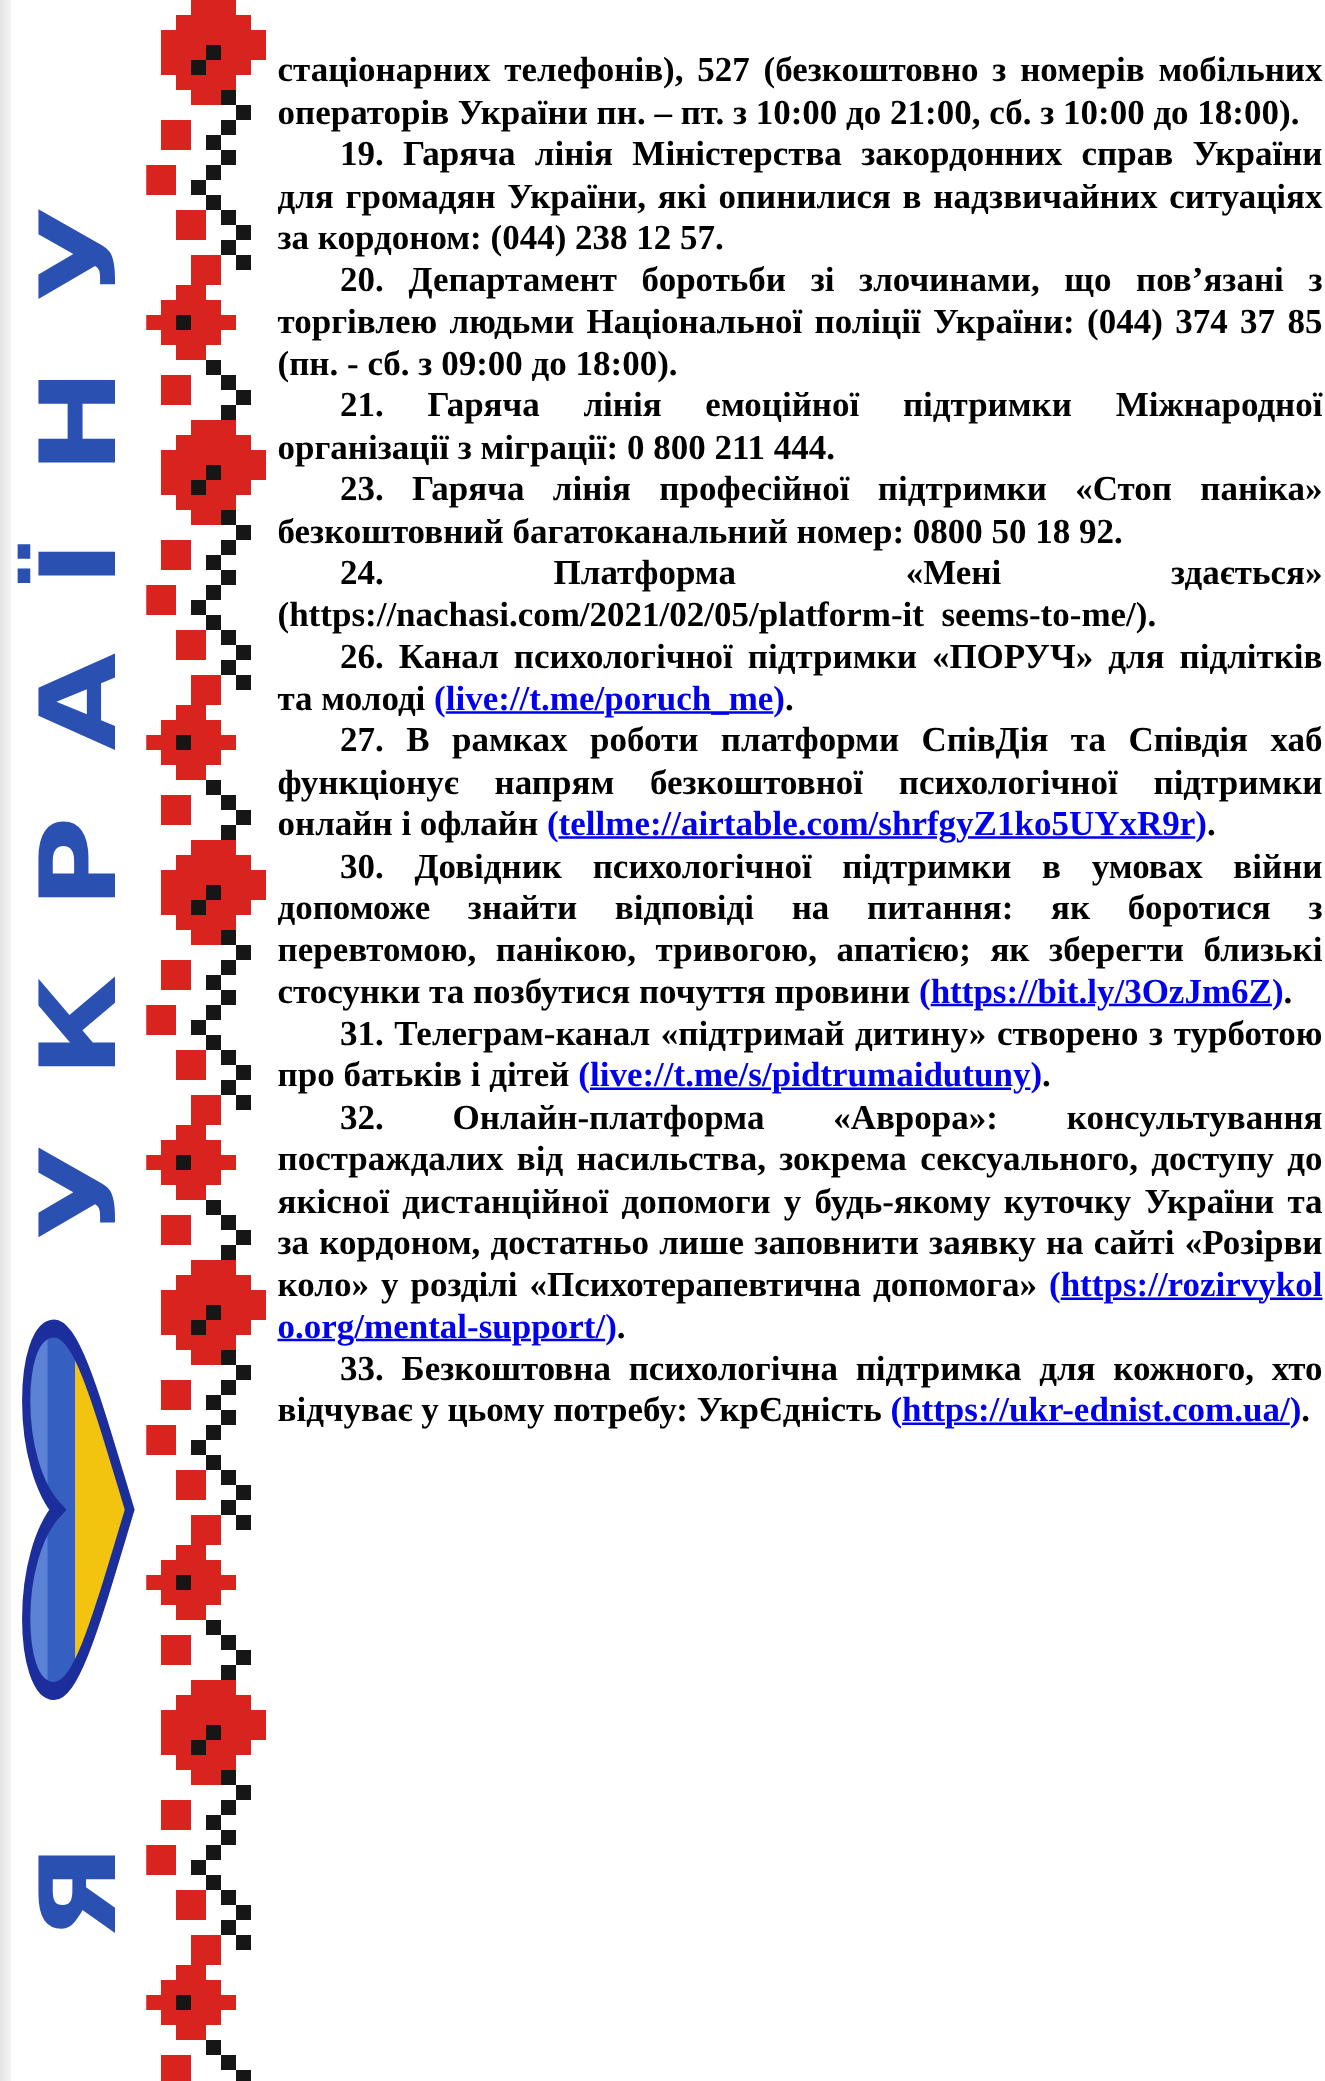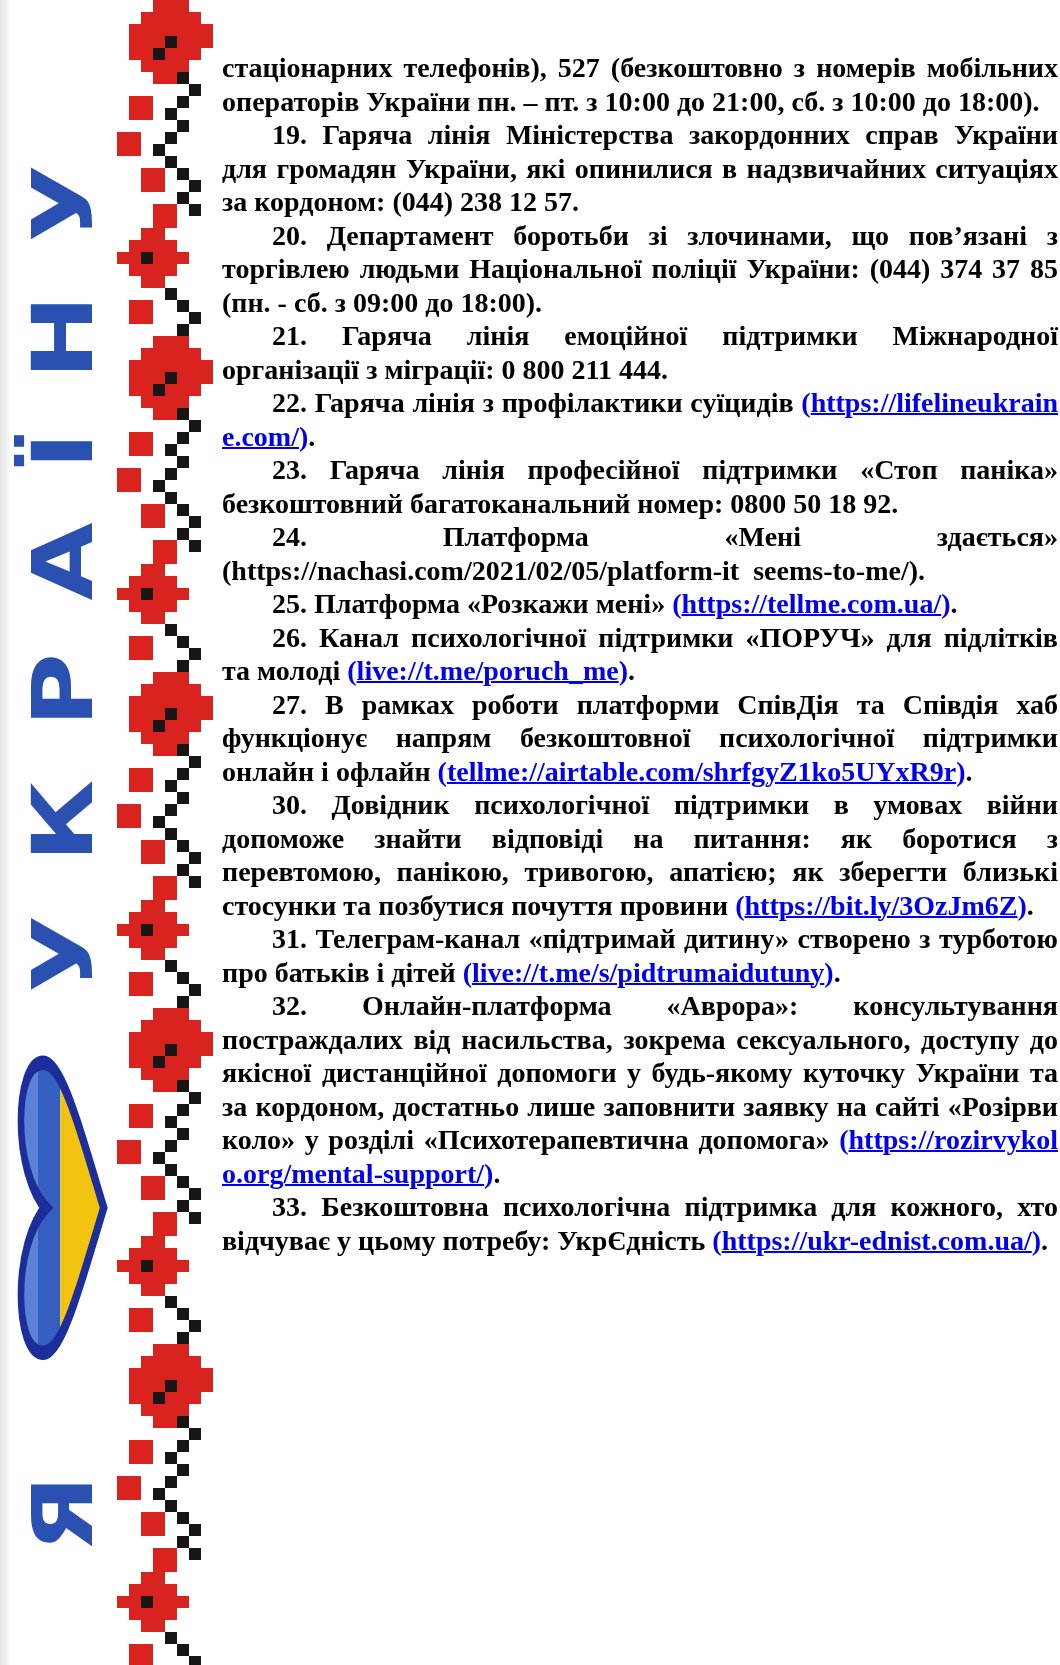--- a/index.html
+++ b/index.html
@@ -28,21 +28,21 @@
     font-size:84px;
     letter-spacing:44px;
     color:#2a50b2;
     white-space:nowrap;
   }
   .banner-rot .ltr { display:inline-block; line-height:1; }
   .heart-svg { display:block; flex:0 0 auto; }
   .embroidery { position:absolute; left:117px; top:0; display:block; }
   
   .doc {
-    position:absolute; left:222px; top:51px; width:836px;
+    position:absolute; left:222px; top:40px; width:836px;
     color:#000;
     font-weight:bold;
     font-size:28px;
     line-height:33.5px;
     text-align:justify;
   }
   .doc p { margin:0; padding:0; }
   .doc p.indent { text-indent:50px; }
   a.doclink {
     color:#0000ee;
@@ -133,23 +133,21 @@
     <use href="#tile" y="1008"></use>
     <use href="#tile" y="1344"></use>
   </svg>
 </div>
 
 <div class="doc">
     <p class=""><span>стаціонарних телефонів), 527 (безкоштовно з номерів мобільних операторів України пн. – пт. з 10:00 до 21:00, сб. з 10:00 до 18:00).</span></p>
     <p class="indent"><span>19. Гаряча лінія Міністерства закордонних справ України для громадян України, які опинилися в надзвичайних ситуаціях за кордоном: (044) 238 12 57.</span></p>
     <p class="indent"><span>20. Департамент боротьби зі злочинами, що пов’язані з торгівлею людьми Національної поліції України: (044) 374 37 85 (пн. - сб. з 09:00 до 18:00).</span></p>
     <p class="indent"><span>21. Гаряча лінія емоційної підтримки Міжнародної організації з міграції: 0 800 211 444.</span></p>
-    <p class="indent"><span>22. Гаряча лінія з профілактики суїцидів </span><span class="bluetext">(</span><a class="doclink">https://lifelineukraine.com/</a><span class="bluetext">)</span><span>.</span></p>
     <p class="indent"><span>23. Гаряча лінія професійної підтримки «Стоп паніка» безкоштовний багатоканальний номер: 0800 50 18 92.</span></p>
     <p class="indent"><span>24. Платформа «Мені здається» (https://nachasi.com/2021/02/05/platform-it &nbsp;seems-to-me/).</span></p>
-    <p class="indent"><span>25. Платформа «Розкажи мені» </span><span class="bluetext">(</span><a class="doclink">https://tellme.com.ua/</a><span class="bluetext">)</span><span>.</span></p>
     <p class="indent"><span>26. Канал психологічної підтримки «ПОРУЧ» для підлітків та молоді </span><span class="bluetext">(</span><a class="doclink">live://t.me/poruch_me</a><span class="bluetext">)</span><span>.</span></p>
     <p class="indent"><span>27. В рамках роботи платформи СпівДія та Співдія хаб функціонує напрям безкоштовної психологічної підтримки онлайн і офлайн </span><span class="bluetext">(</span><a class="doclink">tellme://airtable.com/shrfgyZ1ko5UYxR9r</a><span class="bluetext">)</span><span>.</span></p>
     <p class="indent"><span>30. Довідник психологічної підтримки в умовах війни допоможе знайти відповіді на питання: як боротися з перевтомою, панікою, тривогою, апатією; як зберегти близькі стосунки та позбутися почуття провини </span><span class="bluetext">(</span><a class="doclink">https://bit.ly/3OzJm6Z</a><span class="bluetext">)</span><span>.</span></p>
     <p class="indent"><span>31. Телеграм-канал «підтримай дитину» створено з турботою про батьків і дітей </span><span class="bluetext">(</span><a class="doclink">live://t.me/s/pidtrumaidutuny</a><span class="bluetext">)</span><span>.</span></p>
     <p class="indent"><span>32. Онлайн-платформа «Аврора»: консультування постраждалих від насильства, зокрема сексуального, доступу до якісної дистанційної допомоги у будь-якому куточку України та за кордоном, достатньо лише заповнити заявку на сайті «Розірви коло» у розділі «Психотерапевтична допомога» </span><span class="bluetext">(</span><a class="doclink">https://rozirvykolo.org/mental-support/</a><span class="bluetext">)</span><span>.</span></p>
     <p class="indent"><span>33. Безкоштовна психологічна підтримка для кожного, хто відчуває у цьому потребу: УкрЄдність </span><span class="bluetext">(</span><a class="doclink">https://ukr-ednist.com.ua/</a><span class="bluetext">)</span><span>.</span></p>
   </div>
 
 </body></html>

